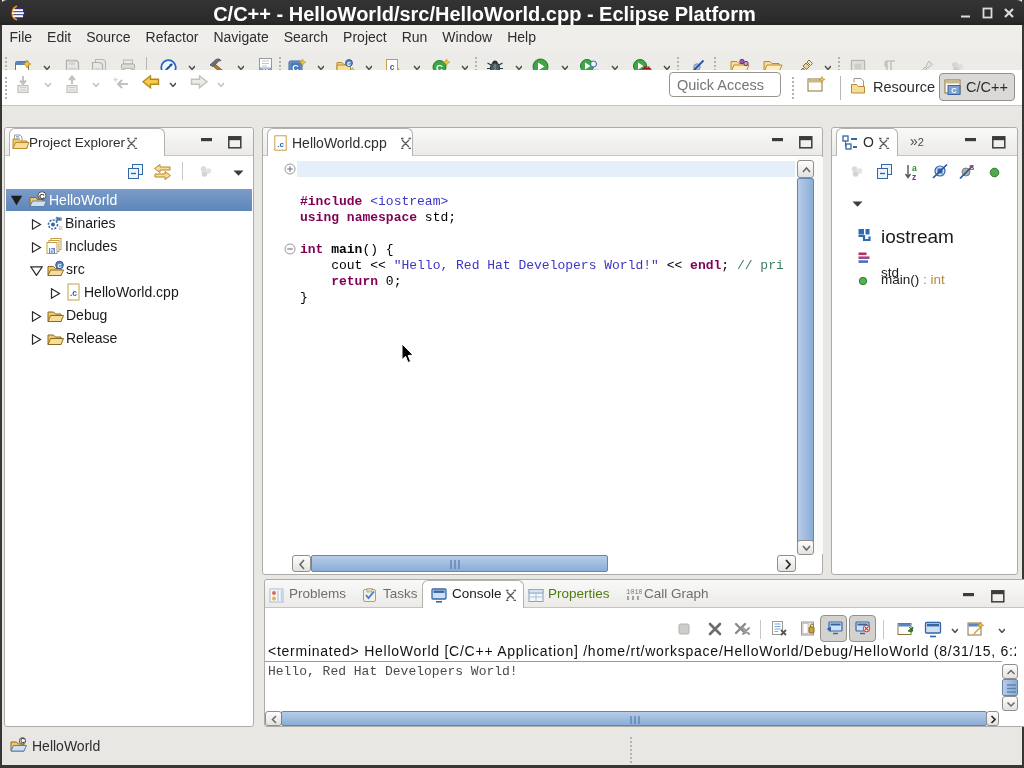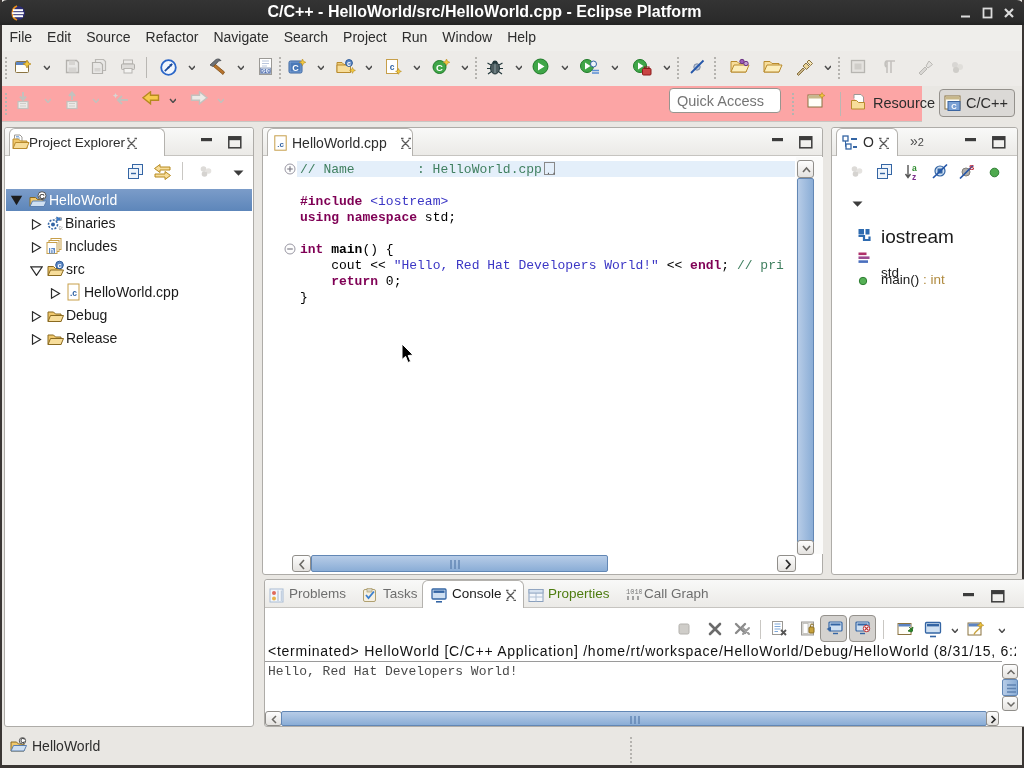--- a/index.html
+++ b/index.html
@@ -4,27 +4,27 @@
 <style>
   * { margin:0; padding:0; box-sizing:border-box; }
   html,body { width:1024px; height:768px; overflow:hidden; }
   body { font-family:"Liberation Sans", sans-serif; background:#232030; position:relative; }
   .abs { position:absolute; }
   
   #frame { position:absolute; left:0; top:0; width:1024px; height:768px; background:#e9e7e3; border-left:2px solid #3a3634; border-right:2px solid #3a3634; border-bottom:3px solid #3a3634; }
   
   #titlebar { position:absolute; left:0; top:0; width:1024px; height:25px;
     background:linear-gradient(#343434,#2a2a2a 85%,#222); border-radius:7px 7px 0 0; }
-  #titlebar .title { position:absolute; left:0; width:969px; top:3px; text-align:center; color:#fff; font-weight:bold; font-size:16px; }
+  #titlebar .title { position:absolute; left:0; width:969px; top:3px; text-align:center; color:#fff; font-weight:bold; font-size:20px; }
   
   #menubar { position:absolute; left:2px; top:25px; width:1020px; height:41px; background:#efeeeb; border-bottom:1px solid #b8b6b2; color:#2d2d2d; font-size:14px; }
   #menubar span { display:inline-block; padding:4px 7.5px; }
   
   #tb1 { position:absolute; left:2px; top:51px; width:1020px; height:35px; background:#edebe8; }
-  #tb2 { position:absolute; left:2px; top:86px; width:920px; height:36px; background:#fca5a5; border-bottom:1px solid #c9c6c2; }
+  #tb2 { position:absolute; left:2px; top:70px; width:1020px; height:36px; background:#ffffff; border-bottom:1px solid #c9c6c2; }
   .ticon { position:absolute; }
   .chev { position:absolute; width:7px; height:5px; }
   .vsep { position:absolute; width:1px; background:#b9b7b3; }
   .dots { position:absolute; width:2px; border-left:2px dotted #b5b3af; }
   
   .panel { position:absolute; background:#fff; border:1px solid #aeaca8; border-radius:3px; }
   .tabrow { position:absolute; left:0; top:0; right:0; height:28px; background:linear-gradient(#f9f9f8,#ebeae7); border-bottom:1px solid #c6c4c0; border-radius:3px 3px 0 0; }
   .tab { position:absolute; top:0; height:28px; background:#fff; border:1px solid #b4b2ae; border-bottom:none; border-radius:6px 6px 0 0; }
   .tab.act { background:#fff; }
   
@@ -455,21 +455,20 @@
     </svg>
   <svg class="abs" style="left:536px;top:8px" width="14" height="13" viewBox="0 0 14 13">
       <rect x="0.8" y="0.8" width="12" height="11" fill="none" stroke="#3c3c3c" stroke-width="1.5"></rect>
       <rect x="0.8" y="0.8" width="12" height="3.4" fill="#3c3c3c"></rect>
     </svg>
 
   <div class="abs" style="left:1px;top:29px;width:559px;height:397px;overflow:hidden;background:#fff;">
 
     <div class="abs" style="left:33px;top:4px;width:498px;height:16px;background:#e4effa;"></div>
     <div id="code" class="abs" style="left:36px;top:0;width:495px;height:397px;overflow:hidden;">
-      <div class="ln" style="top:4px;"><span class="cm">// Name        : HelloWorld.cpp</span><span style="display:inline-block;width:11px;height:13px;border:1px solid #888;margin-left:2px;vertical-align:-2px;position:relative;"><span style="position:absolute;left:1px;top:1px;font-size:9px;color:#555;letter-spacing:0;">..</span></span></div>
       <div class="ln" style="top:36px;"><span class="kw">#include</span> <span class="st">&lt;iostream&gt;</span></div>
       <div class="ln" style="top:52px;"><span class="kw">using</span> <span class="kw">namespace</span> std;</div>
       <div class="ln" style="top:84px;"><span class="kw">int</span> <span class="bk">main</span>() {</div>
       <div class="ln" style="top:100px;">    cout &lt;&lt; <span class="st">"Hello, Red Hat Developers World!"</span> &lt;&lt; <span class="kw">endl</span>; <span class="cm">// pri</span></div>
       <div class="ln" style="top:116px;">    <span class="kw">return</span> 0;</div>
       <div class="ln" style="top:132px;">}</div>
     </div>
 
     <svg class="abs" style="left:20px;top:6px" width="12" height="12" viewBox="0 0 12 12">
         <circle cx="6" cy="6" r="5" fill="#fdfdfd" stroke="#9a98a4"></circle>

